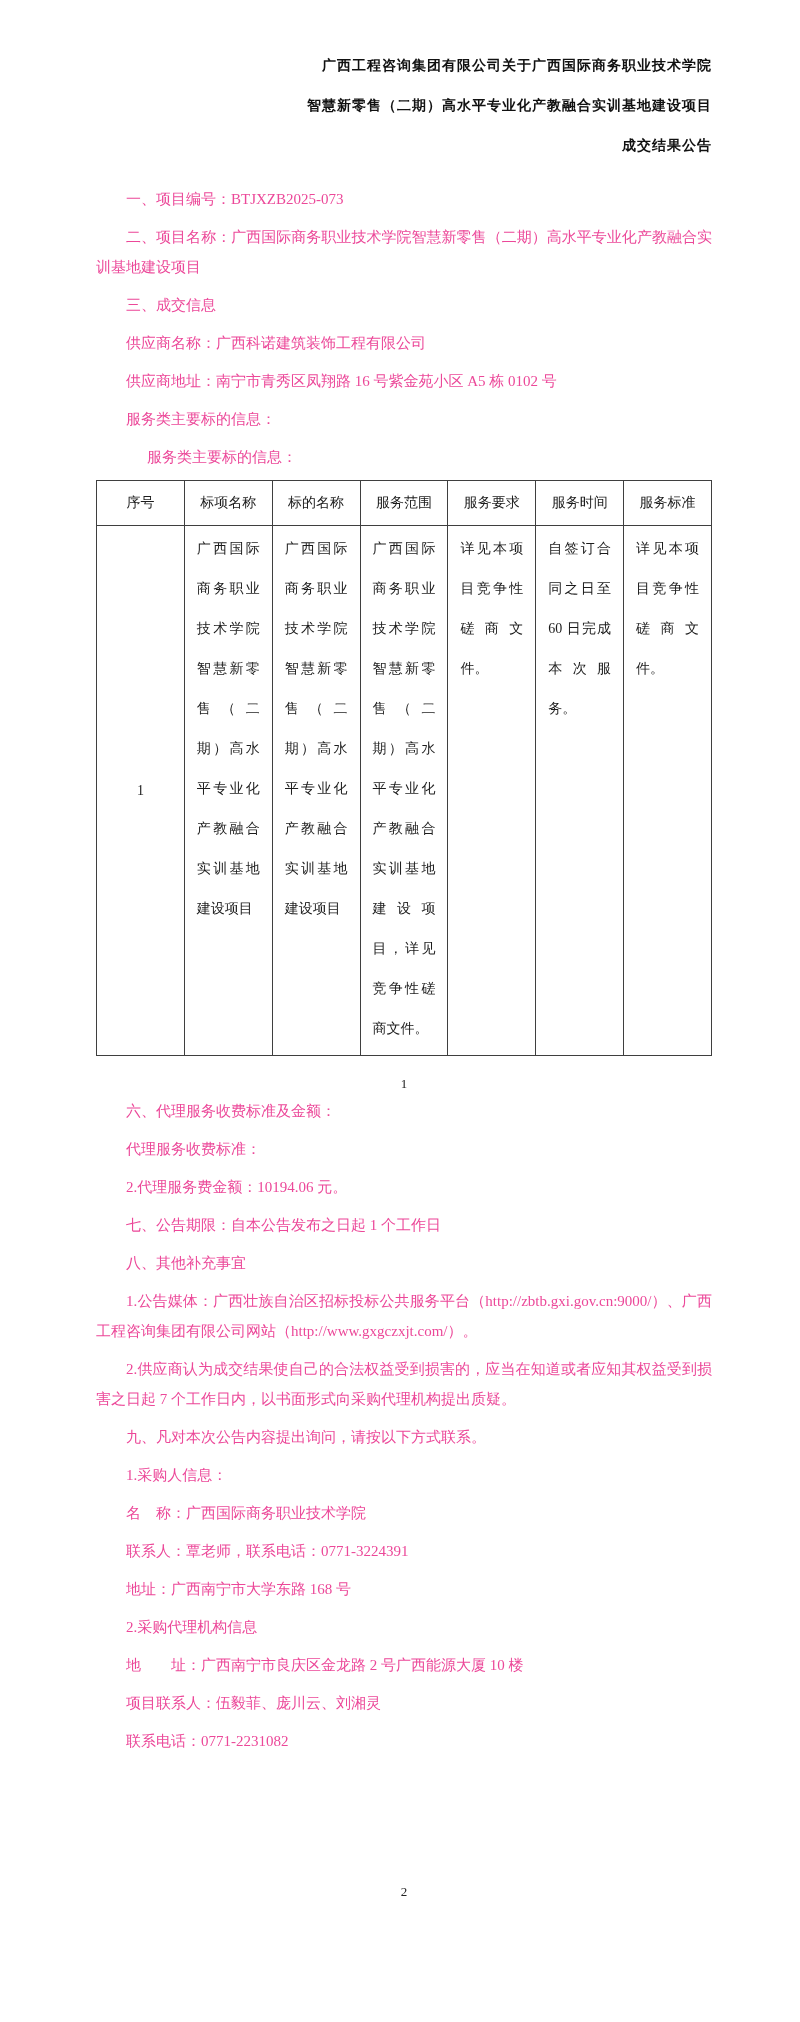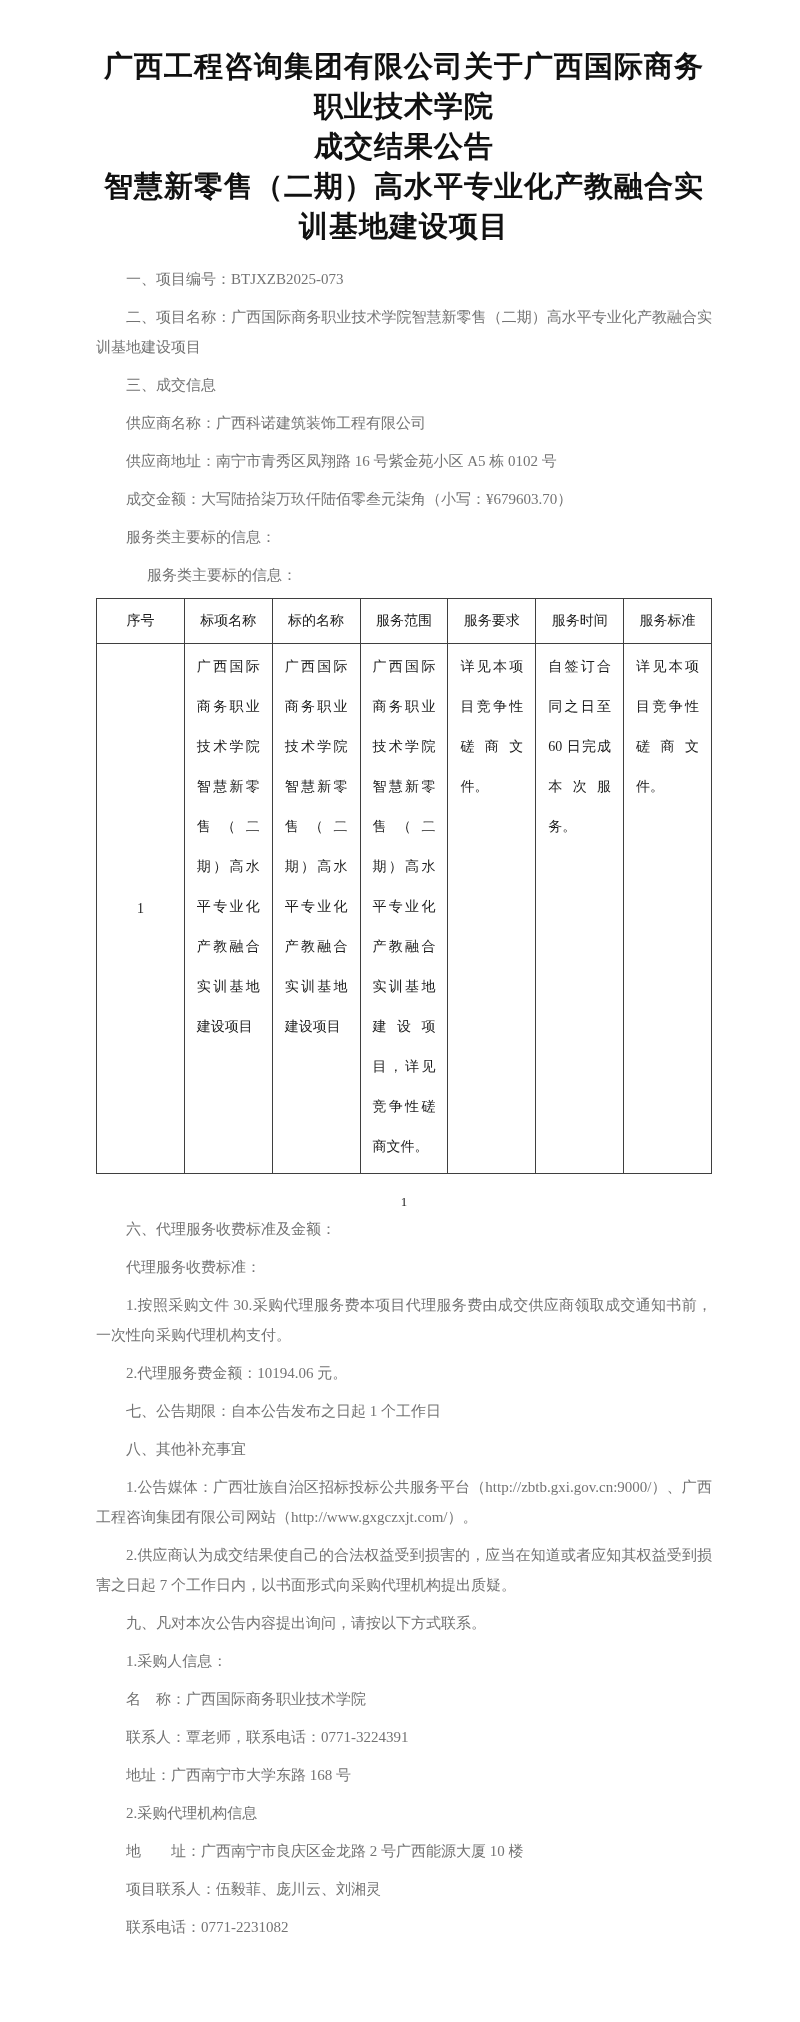--- a/index.html
+++ b/index.html
@@ -3,27 +3,27 @@
 <meta charset="utf-8">
 <style>
   html,body{margin:0;padding:0;background:#ffffff;}
   body{
     width:800px;height:2022px;overflow:hidden;
     font-family:"Liberation Serif","DejaVu Serif",serif;
     color:#1c1c1c;
   }
   .page{box-sizing:border-box;width:800px;height:2022px;padding:46px 88px 0 96px;background:#fff;}
   .title{
-    font-size:29px;font-weight:bold;text-align:center;
+    font-size:14px;font-weight:bold;text-align:right;
     line-height:40px;margin:0 0 18px 0;letter-spacing:1px;color:#111;
   }
   .title .title-line{display:block;}
   .para{
     font-size:15px;line-height:30px;margin:0 0 8px 0;
-    text-indent:2em;text-align:justify;color:#737373;
+    text-indent:2em;text-align:justify;color:#ec4899;
   }
   .para.indent-more{text-indent:3.4em;}
   table.items{
     width:100%;border-collapse:collapse;table-layout:fixed;margin-top:4px;
   }
   table.items th,table.items td{
     border:1px solid #3f3f3f;font-weight:normal;font-size:14px;color:#1c1c1c;
   }
   table.items th{
     height:44px;text-align:center;vertical-align:middle;padding:0 2px;
@@ -40,31 +40,30 @@
   .pagenum.first{margin:20px 0 4px 0;}
   .pagenum.second{margin-top:128px;}
 </style>
 </head>
 <body>
 
 <div class="page">
 
   <h1 class="title">
     <span class="title-line">广西工程咨询集团有限公司关于广西国际商务职业技术学院</span>
+    <span class="title-line">智慧新零售（二期）高水平专业化产教融合实训基地建设项目</span>
     <span class="title-line">成交结果公告</span>
-    <span class="title-line">智慧新零售（二期）高水平专业化产教融合实训基地建设项目</span>
   </h1>
 
   <div>
       <p class="para">一、项目编号：BTJXZB2025-073</p>
       <p class="para">二、项目名称：广西国际商务职业技术学院智慧新零售（二期）高水平专业化产教融合实训基地建设项目</p>
       <p class="para">三、成交信息</p>
       <p class="para">供应商名称：广西科诺建筑装饰工程有限公司</p>
       <p class="para">供应商地址：南宁市青秀区凤翔路 16 号紫金苑小区 A5 栋 0102 号</p>
-      <p class="para">成交金额：大写陆拾柒万玖仟陆佰零叁元柒角（小写：¥679603.70）</p>
       <p class="para">服务类主要标的信息：</p>
       <p class="para indent-more">服务类主要标的信息：</p>
     </div>
 
   <table class="items">
     <thead>
       <tr>
         <th>序号</th>
         <th>标项名称</th>
         <th>标的名称</th>
@@ -85,21 +84,20 @@
         <td>详见本项目竞争性磋商文件。</td>
       </tr>
     </tbody>
   </table>
 
   <div class="pagenum first">1</div>
 
   <div>
       <p class="para">六、代理服务收费标准及金额：</p>
       <p class="para">代理服务收费标准：</p>
-      <p class="para">1.按照采购文件 30.采购代理服务费本项目代理服务费由成交供应商领取成交通知书前，一次性向采购代理机构支付。</p>
       <p class="para">2.代理服务费金额：10194.06 元。</p>
       <p class="para">七、公告期限：自本公告发布之日起 1 个工作日</p>
       <p class="para">八、其他补充事宜</p>
       <p class="para">1.公告媒体：广西壮族自治区招标投标公共服务平台（http://zbtb.gxi.gov.cn:9000/）、广西工程咨询集团有限公司网站（http://www.gxgczxjt.com/）。</p>
       <p class="para">2.供应商认为成交结果使自己的合法权益受到损害的，应当在知道或者应知其权益受到损害之日起 7 个工作日内，以书面形式向采购代理机构提出质疑。</p>
       <p class="para">九、凡对本次公告内容提出询问，请按以下方式联系。</p>
       <p class="para">1.采购人信息：</p>
       <p class="para">名　称：广西国际商务职业技术学院</p>
       <p class="para">联系人：覃老师，联系电话：0771-3224391</p>
       <p class="para">地址：广西南宁市大学东路 168 号</p>

